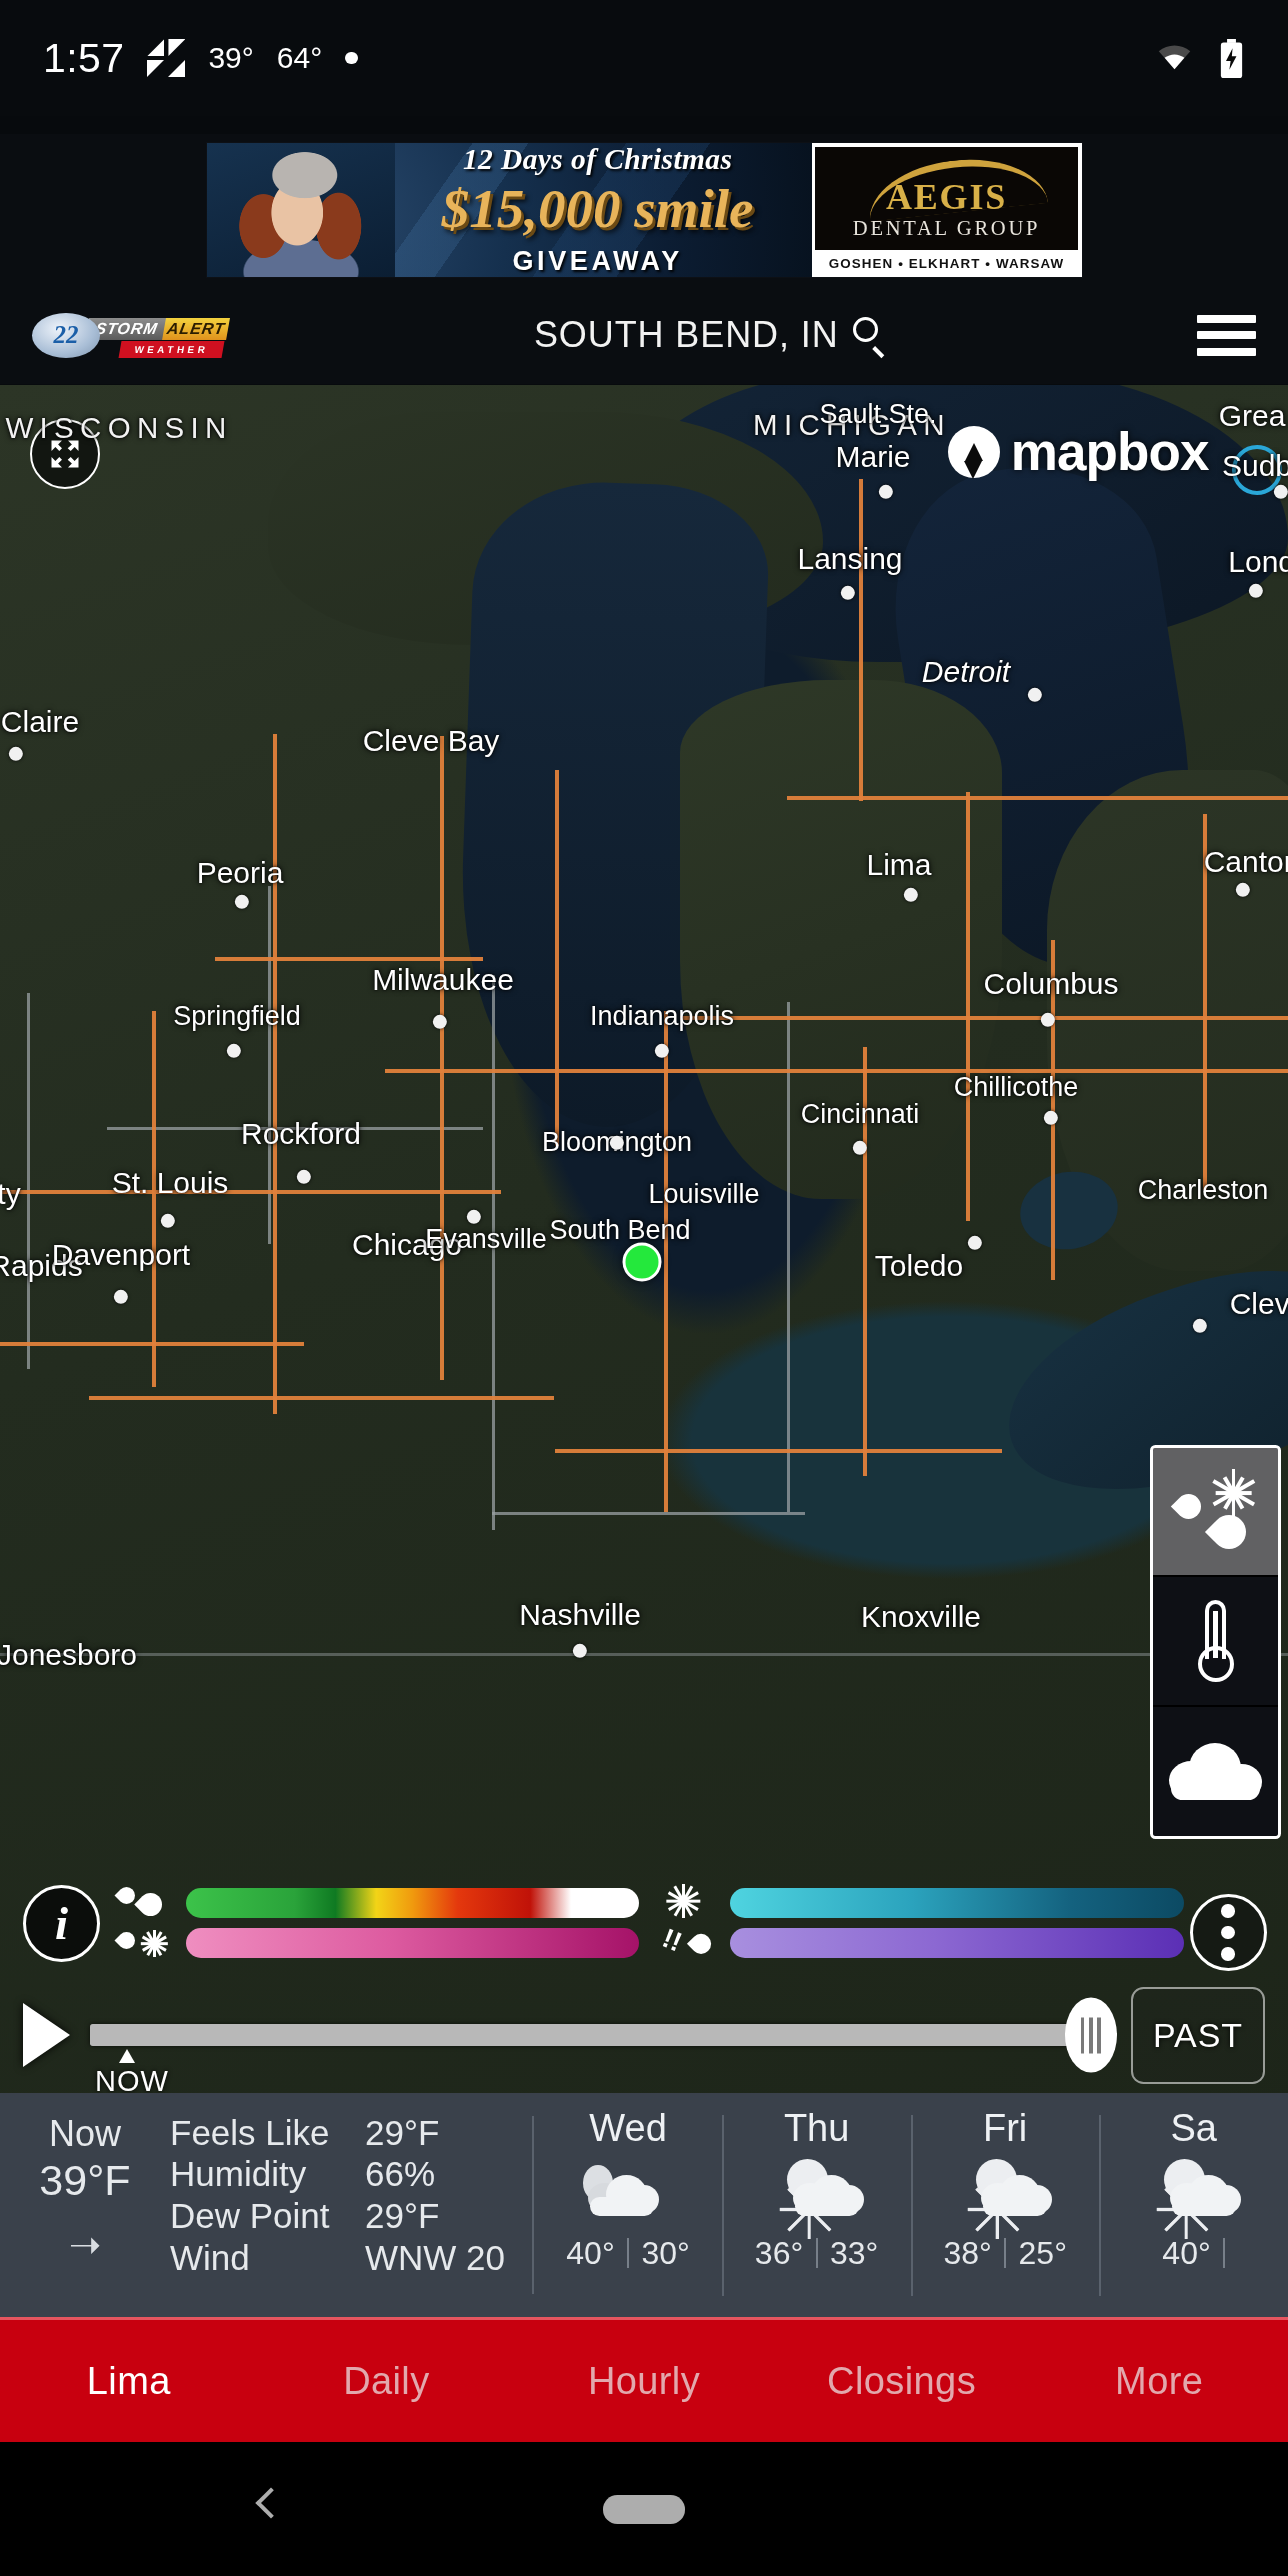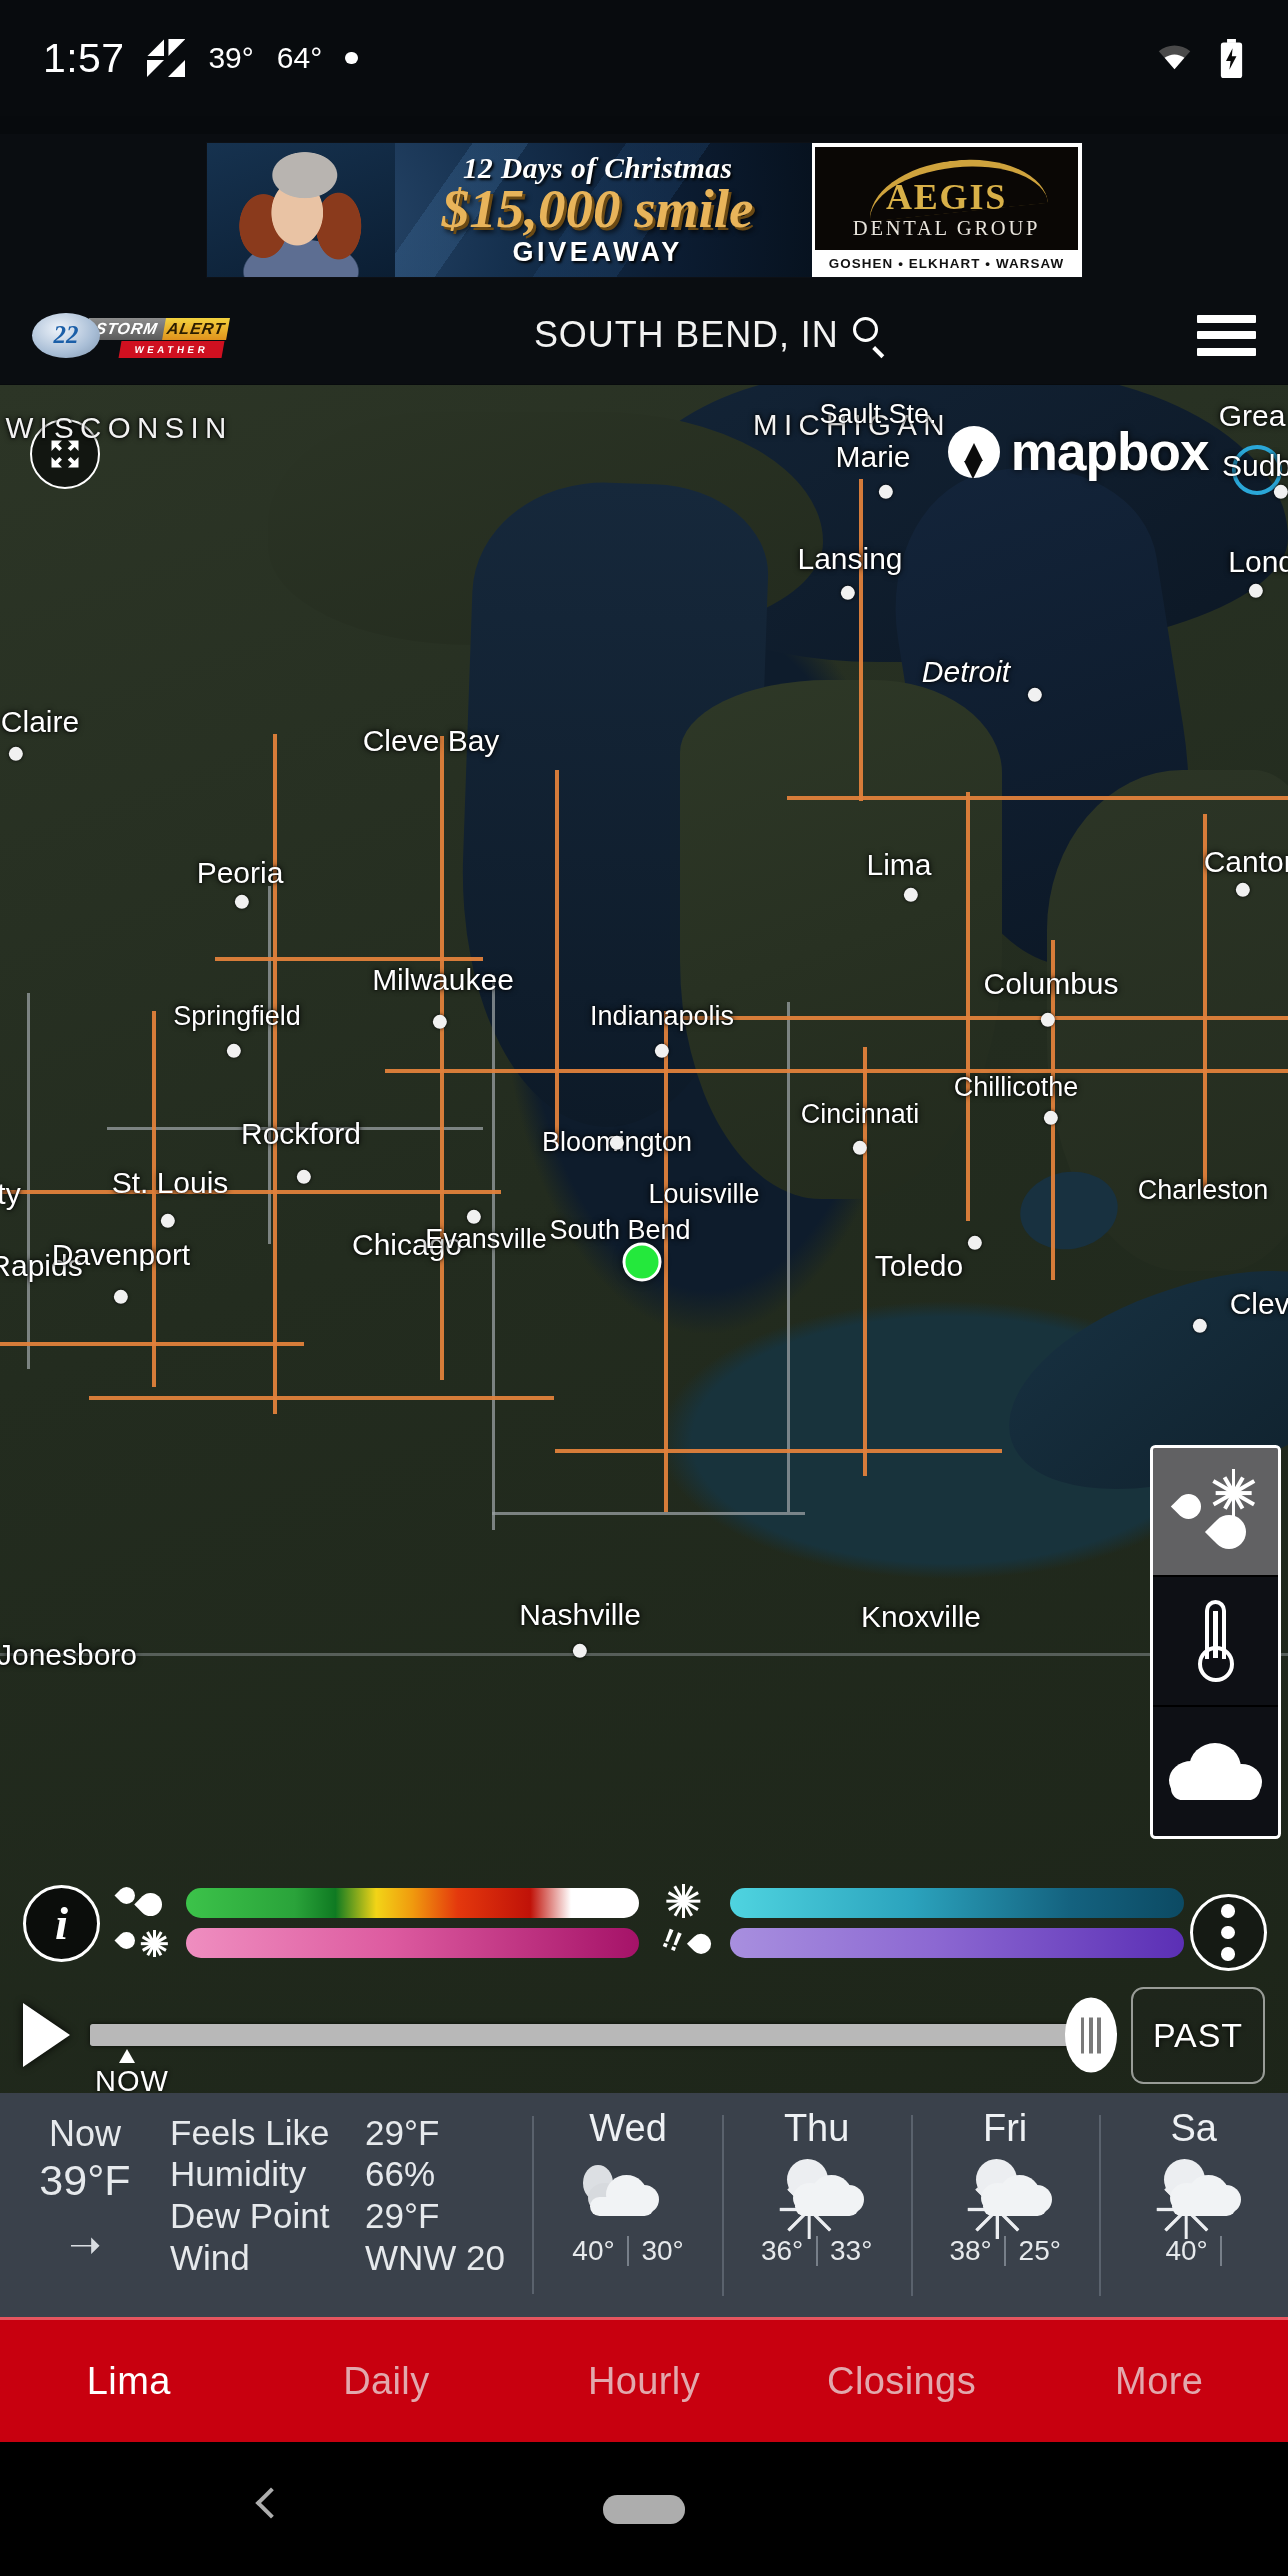--- a/index.html
+++ b/index.html
@@ -60,21 +60,21 @@
     position:relative; width:188px; height:100%; flex:none;
     background:
       radial-gradient(ellipse 55px 39px at 52% 24%, #b8b4b0 0 58%, transparent 60%),
       radial-gradient(ellipse 41px 52px at 48% 52%, #e9c3a4 0 62%, transparent 64%),
       radial-gradient(ellipse 34px 45px at 30% 62%, #8a3a1c 0 70%, transparent 72%),
       radial-gradient(ellipse 32px 47px at 70% 62%, #8a3a1c 0 70%, transparent 72%),
       radial-gradient(ellipse 81px 45px at 50% 96%, #5d6e92 0 70%, transparent 72%),
       linear-gradient(160deg,#16324f,#0b1e33);
   }
   .ad-text { position:relative; flex:1; padding-right:10.7px; text-align:center; color:#fff;
-             display:flex; flex-direction:column; justify-content:center; height:100%; }
+             display:flex; flex-direction:column; justify-content:center; height:100%;gap:9px; }
   .ad-l1 { font-family:"Liberation Serif", serif; font-style:italic; font-weight:bold;
            font-size:29.5px; letter-spacing:0.4px; text-shadow:1.8px 1.8px 2.7px #000; }
   .ad-l2 { font-family:"Liberation Serif", serif; font-style:italic; font-weight:bold;
            font-size:55px; line-height:.96; color:#e8b45a;
            text-shadow:2.7px 2.7px 0 #6b4a14, 4.5px 4.5px 5.4px rgba(0,0,0,.8); margin-top:-1.8px;}
   .ad-l3 { font-size:27px; font-weight:bold; letter-spacing:3.6px; text-shadow:1.8px 1.8px 2.7px #000; margin-top:0.9px;}
   .ad-right {
     flex:none; width:270px; background:#fff; display:flex; flex-direction:column;
   }
   .ad-logo {
@@ -412,21 +412,21 @@
   .divider{ width:1.8px; background:#5a626d; margin:23px 0; }
   .days{ flex:1; display:flex; }
   .day{
     flex:1; display:flex; flex-direction:column; align-items:center;
     padding-top:14.3px; position:relative;
   }
   .day + .day::before{
     content:""; position:absolute; left:0; top:21.5px; bottom:21.5px; width:1.8px; background:#5a626d;
   }
   .day .dn{ font-size:38px; color:#eef1f4; }
-  .day .dt{ font-size:28px; margin-top:5.4px; display:flex; align-items:center; gap:12.5px; }
+  .day .dt{ font-size:32px; margin-top:5.4px; display:flex; align-items:center; gap:12.5px; }
   .day .dt .sep{ width:1.8px; height:30px; background:#777f89; }
   .wicon{ width:98px; height:72px; position:relative; margin:5.4px 0 1.8px; }
   .wc-cloud{ position:absolute; background:#f1f3f5; border-radius:50%; }
   .wc-sun{
     position:absolute; left:19.7px; top:3.6px; width:41px; height:41px; border-radius:50%;
     background:#eceef1;
   }
   .ray{ position:absolute; left:40px; top:24px; width:2.7px; height:59px;
         background:#eceef1; transform-origin:50% 50%; }
 

